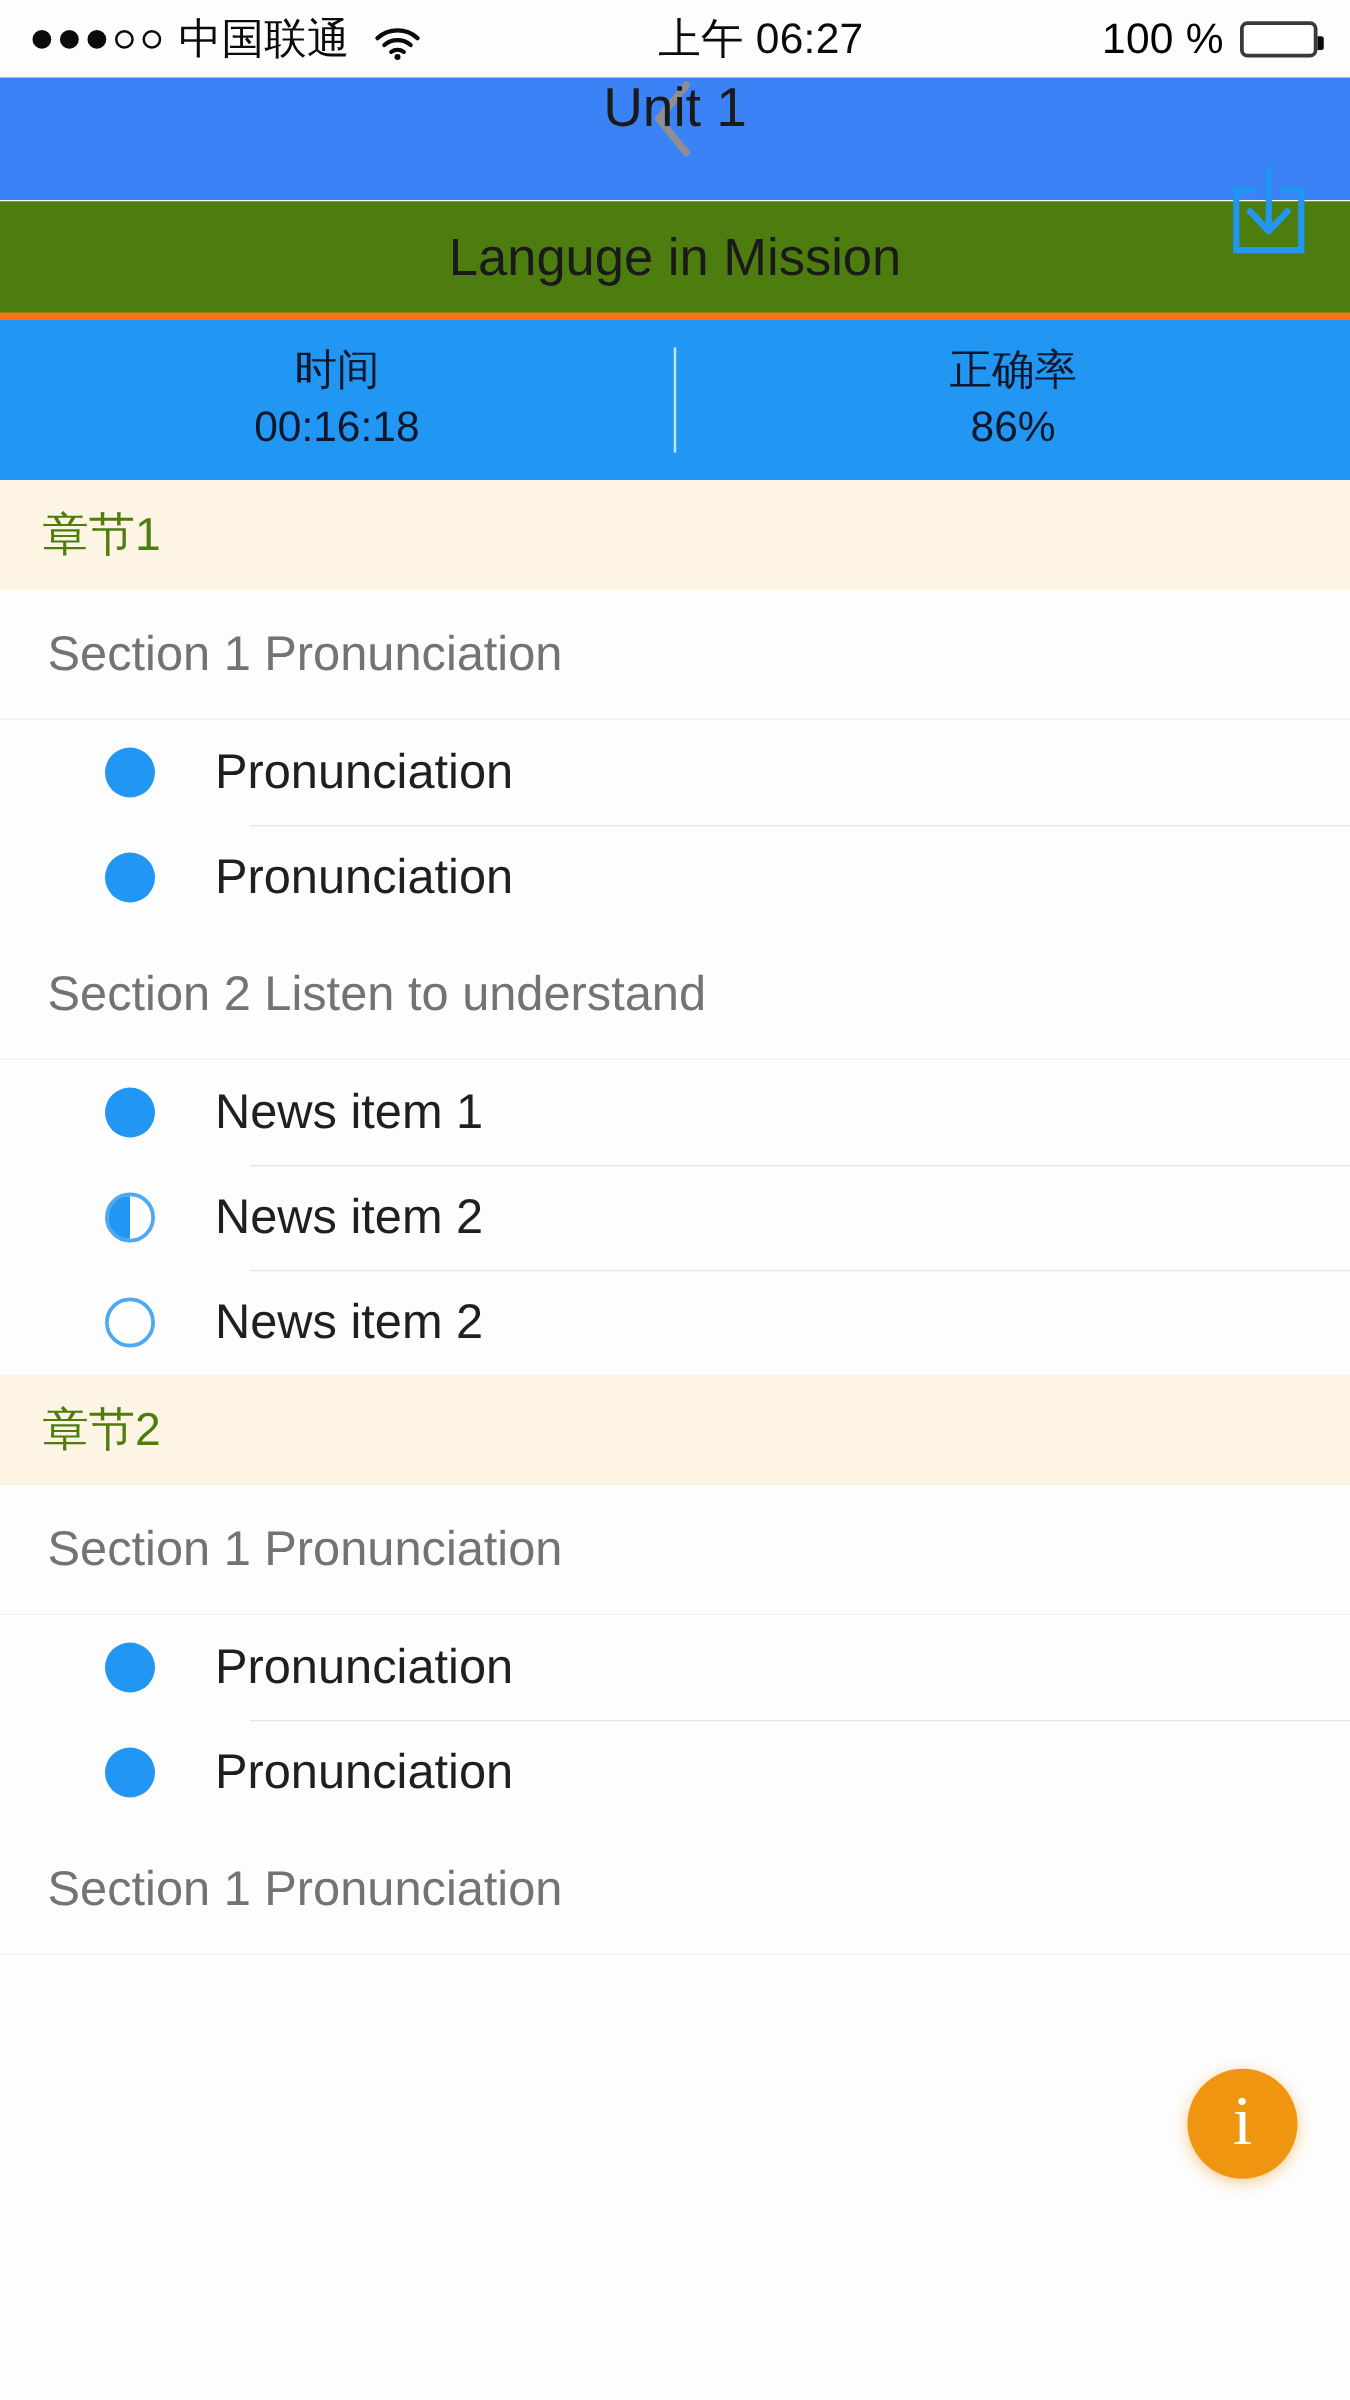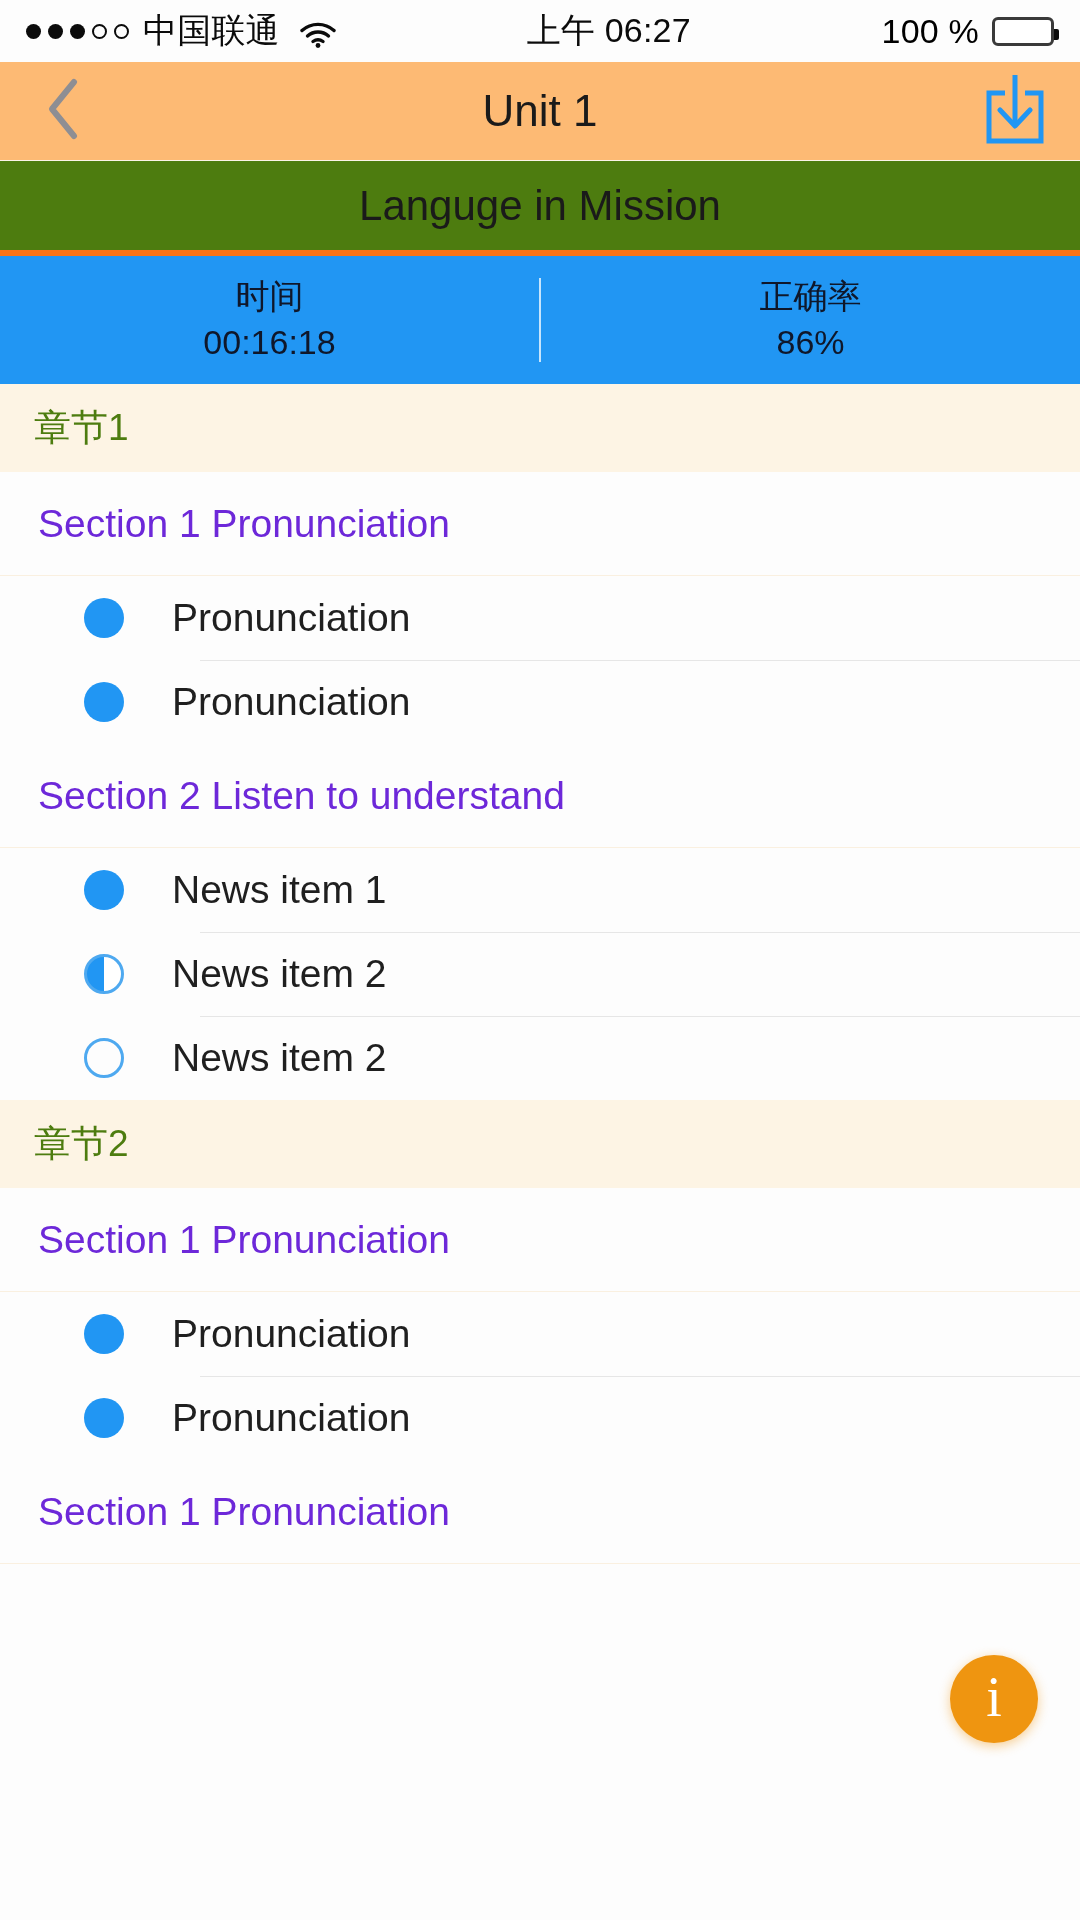--- a/index.html
+++ b/index.html
@@ -40,23 +40,24 @@
   .batt:after {
     content:""; position:absolute; right:-8px; top:9px;
     width:5px; height:11px; background:#0b0b0b; border-radius:0 2px 2px 0;
   }
 
   
   .navbar {
     height:98px;
     display:flex;
     align-items:center;
-    background:#fdba74;
+    background:#3b82f6;
     position:relative;
     padding:0 30px;
+    flex-direction:column;
   }
   .navback { width:70px; height:70px; display:flex; align-items:center; justify-content:center; }
   .navtitle {
     position:absolute; left:0; right:0; text-align:center;
     font-size:44px; color:#1a1a1a; pointer-events:none;
   }
   .navdl { margin-left:auto; width:70px; height:76px; display:flex; align-items:center; justify-content:center; }
 
   
   .subtitle-bar {
@@ -89,21 +90,21 @@
     padding:0 34px;
     background:#fdf4e4;
     font-size:37px;
     color:#4d7c0f;
   }
   .section {
     height:104px;
     display:flex; align-items:center;
     padding:0 38px;
     font-size:39px;
-    color:#6d28d9;
+    color:#737373;
     border-bottom:1px solid #faf0e0;
     background:#fdfdfd;
   }
   .subitem {
     height:84px;
     display:flex; align-items:center;
     padding:0 38px 0 84px;
     background:#fdfdfd;
     position:relative;
     gap:20px;

